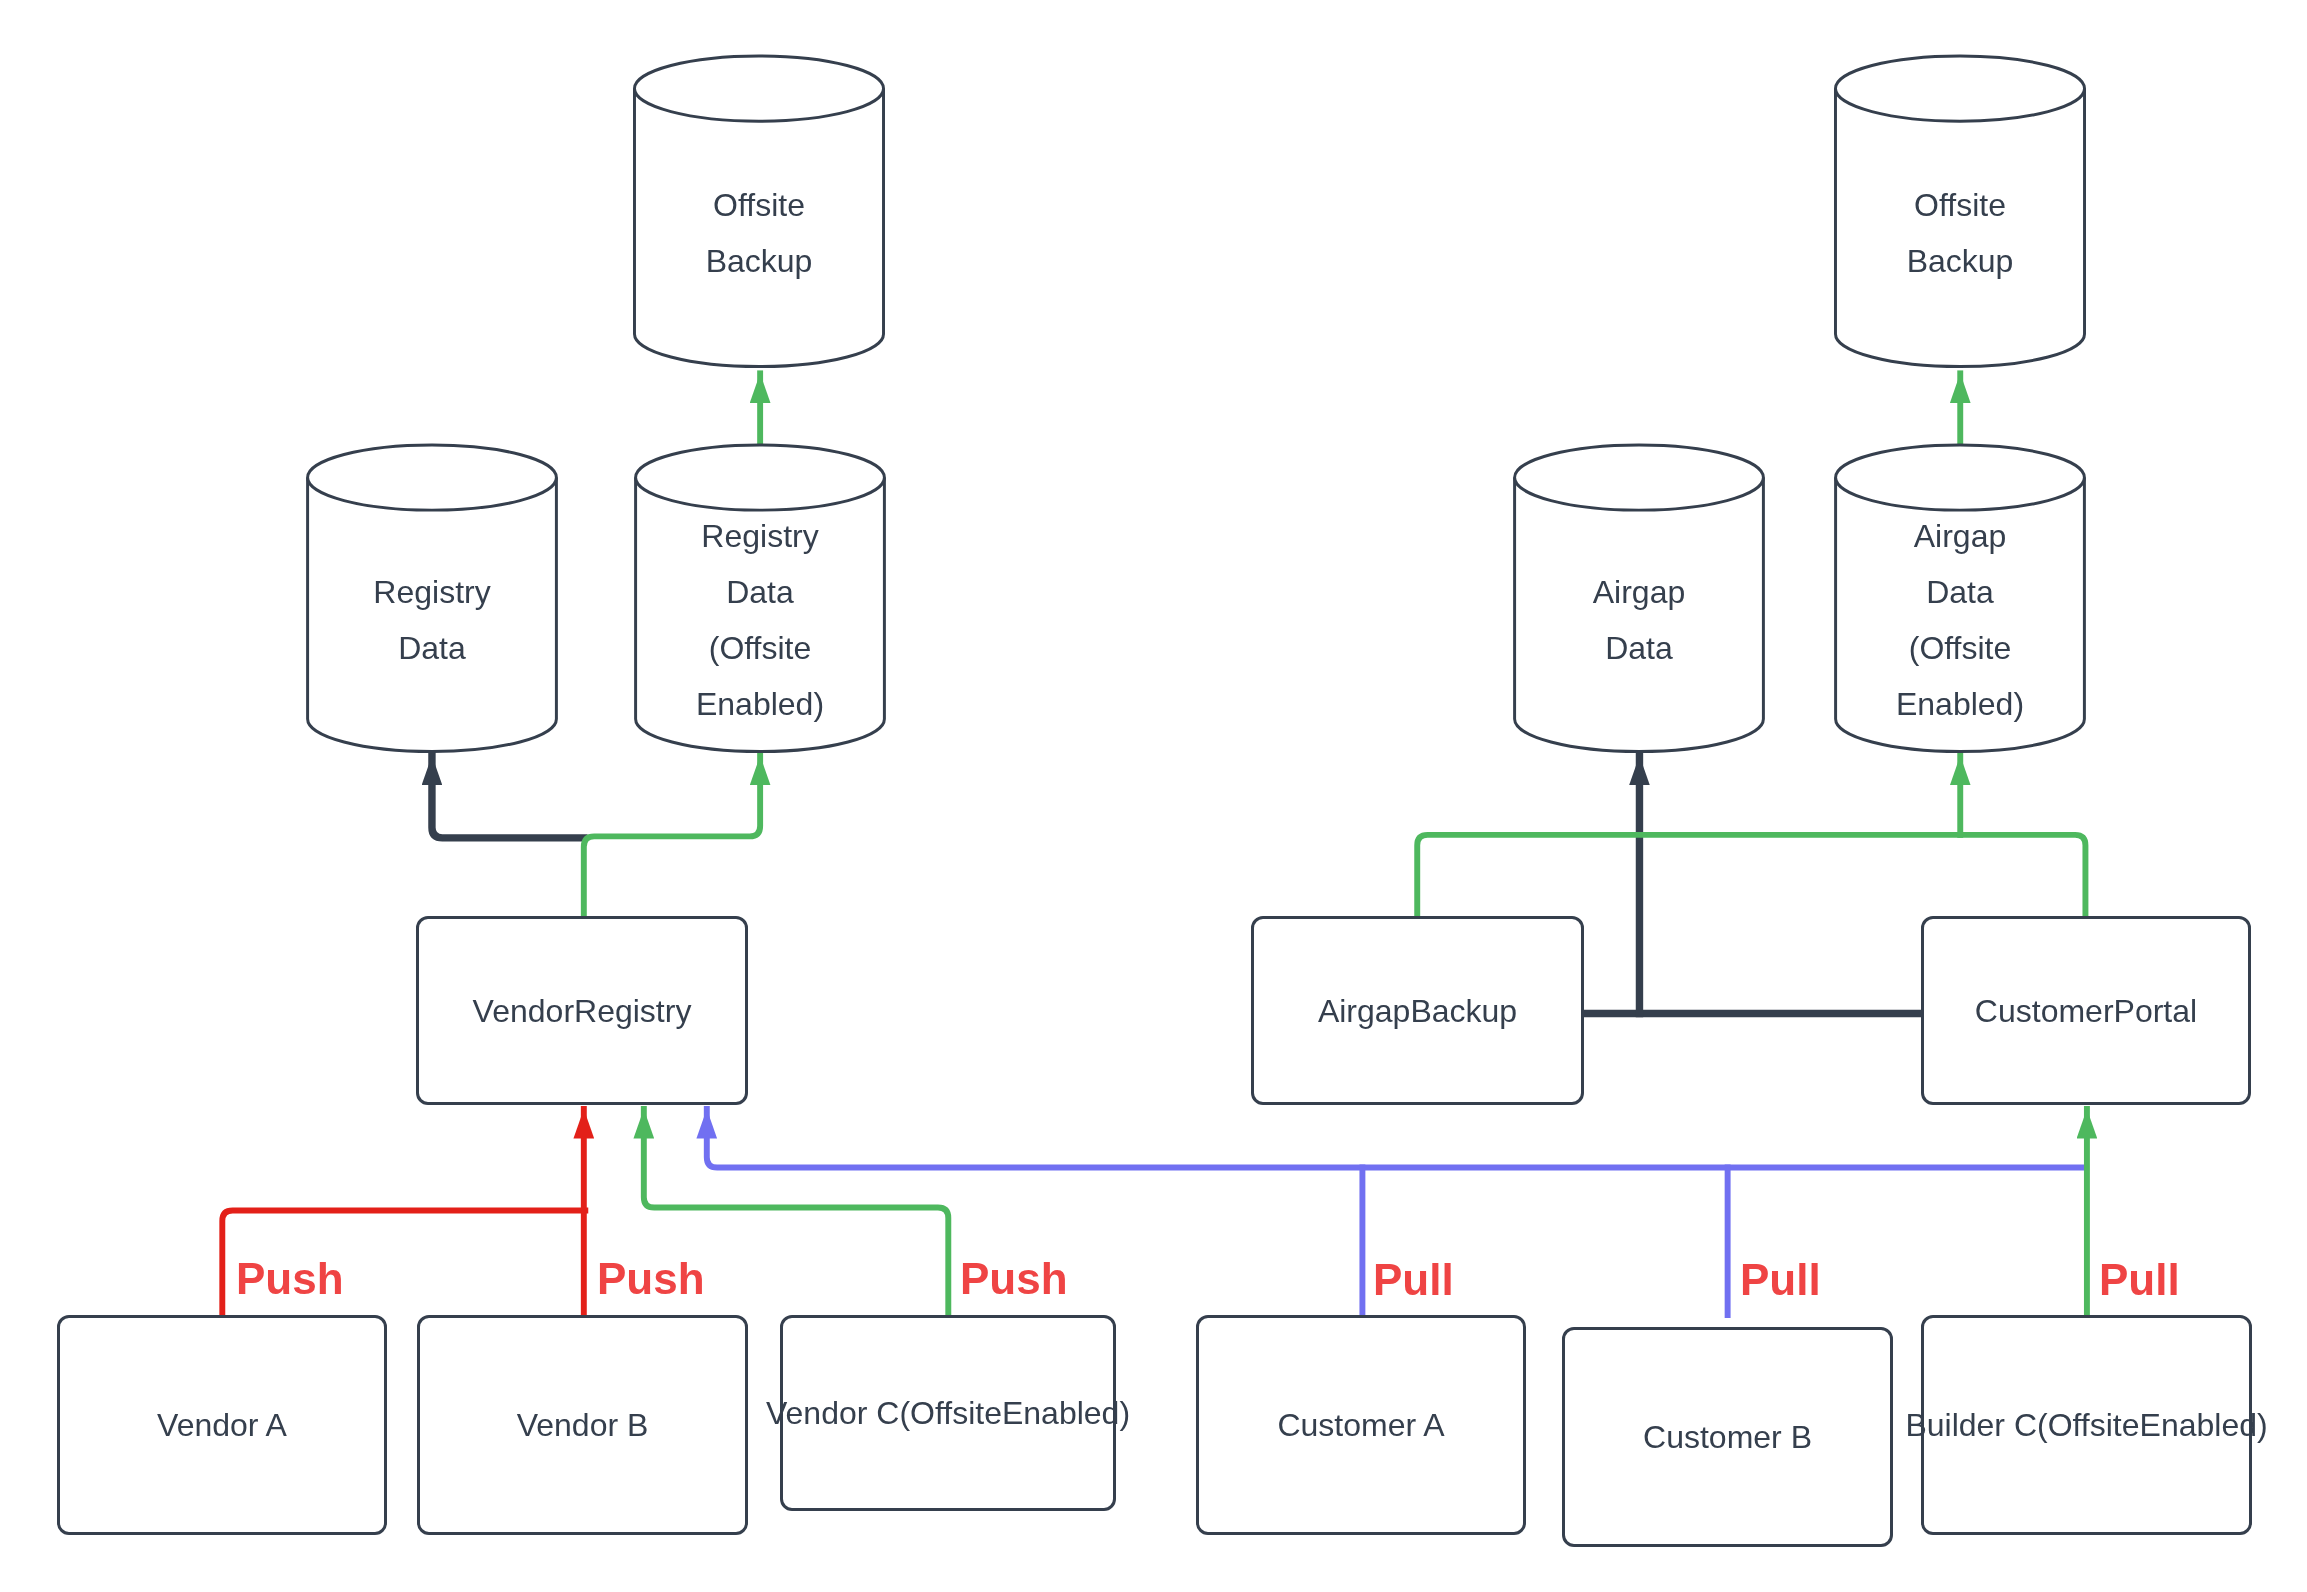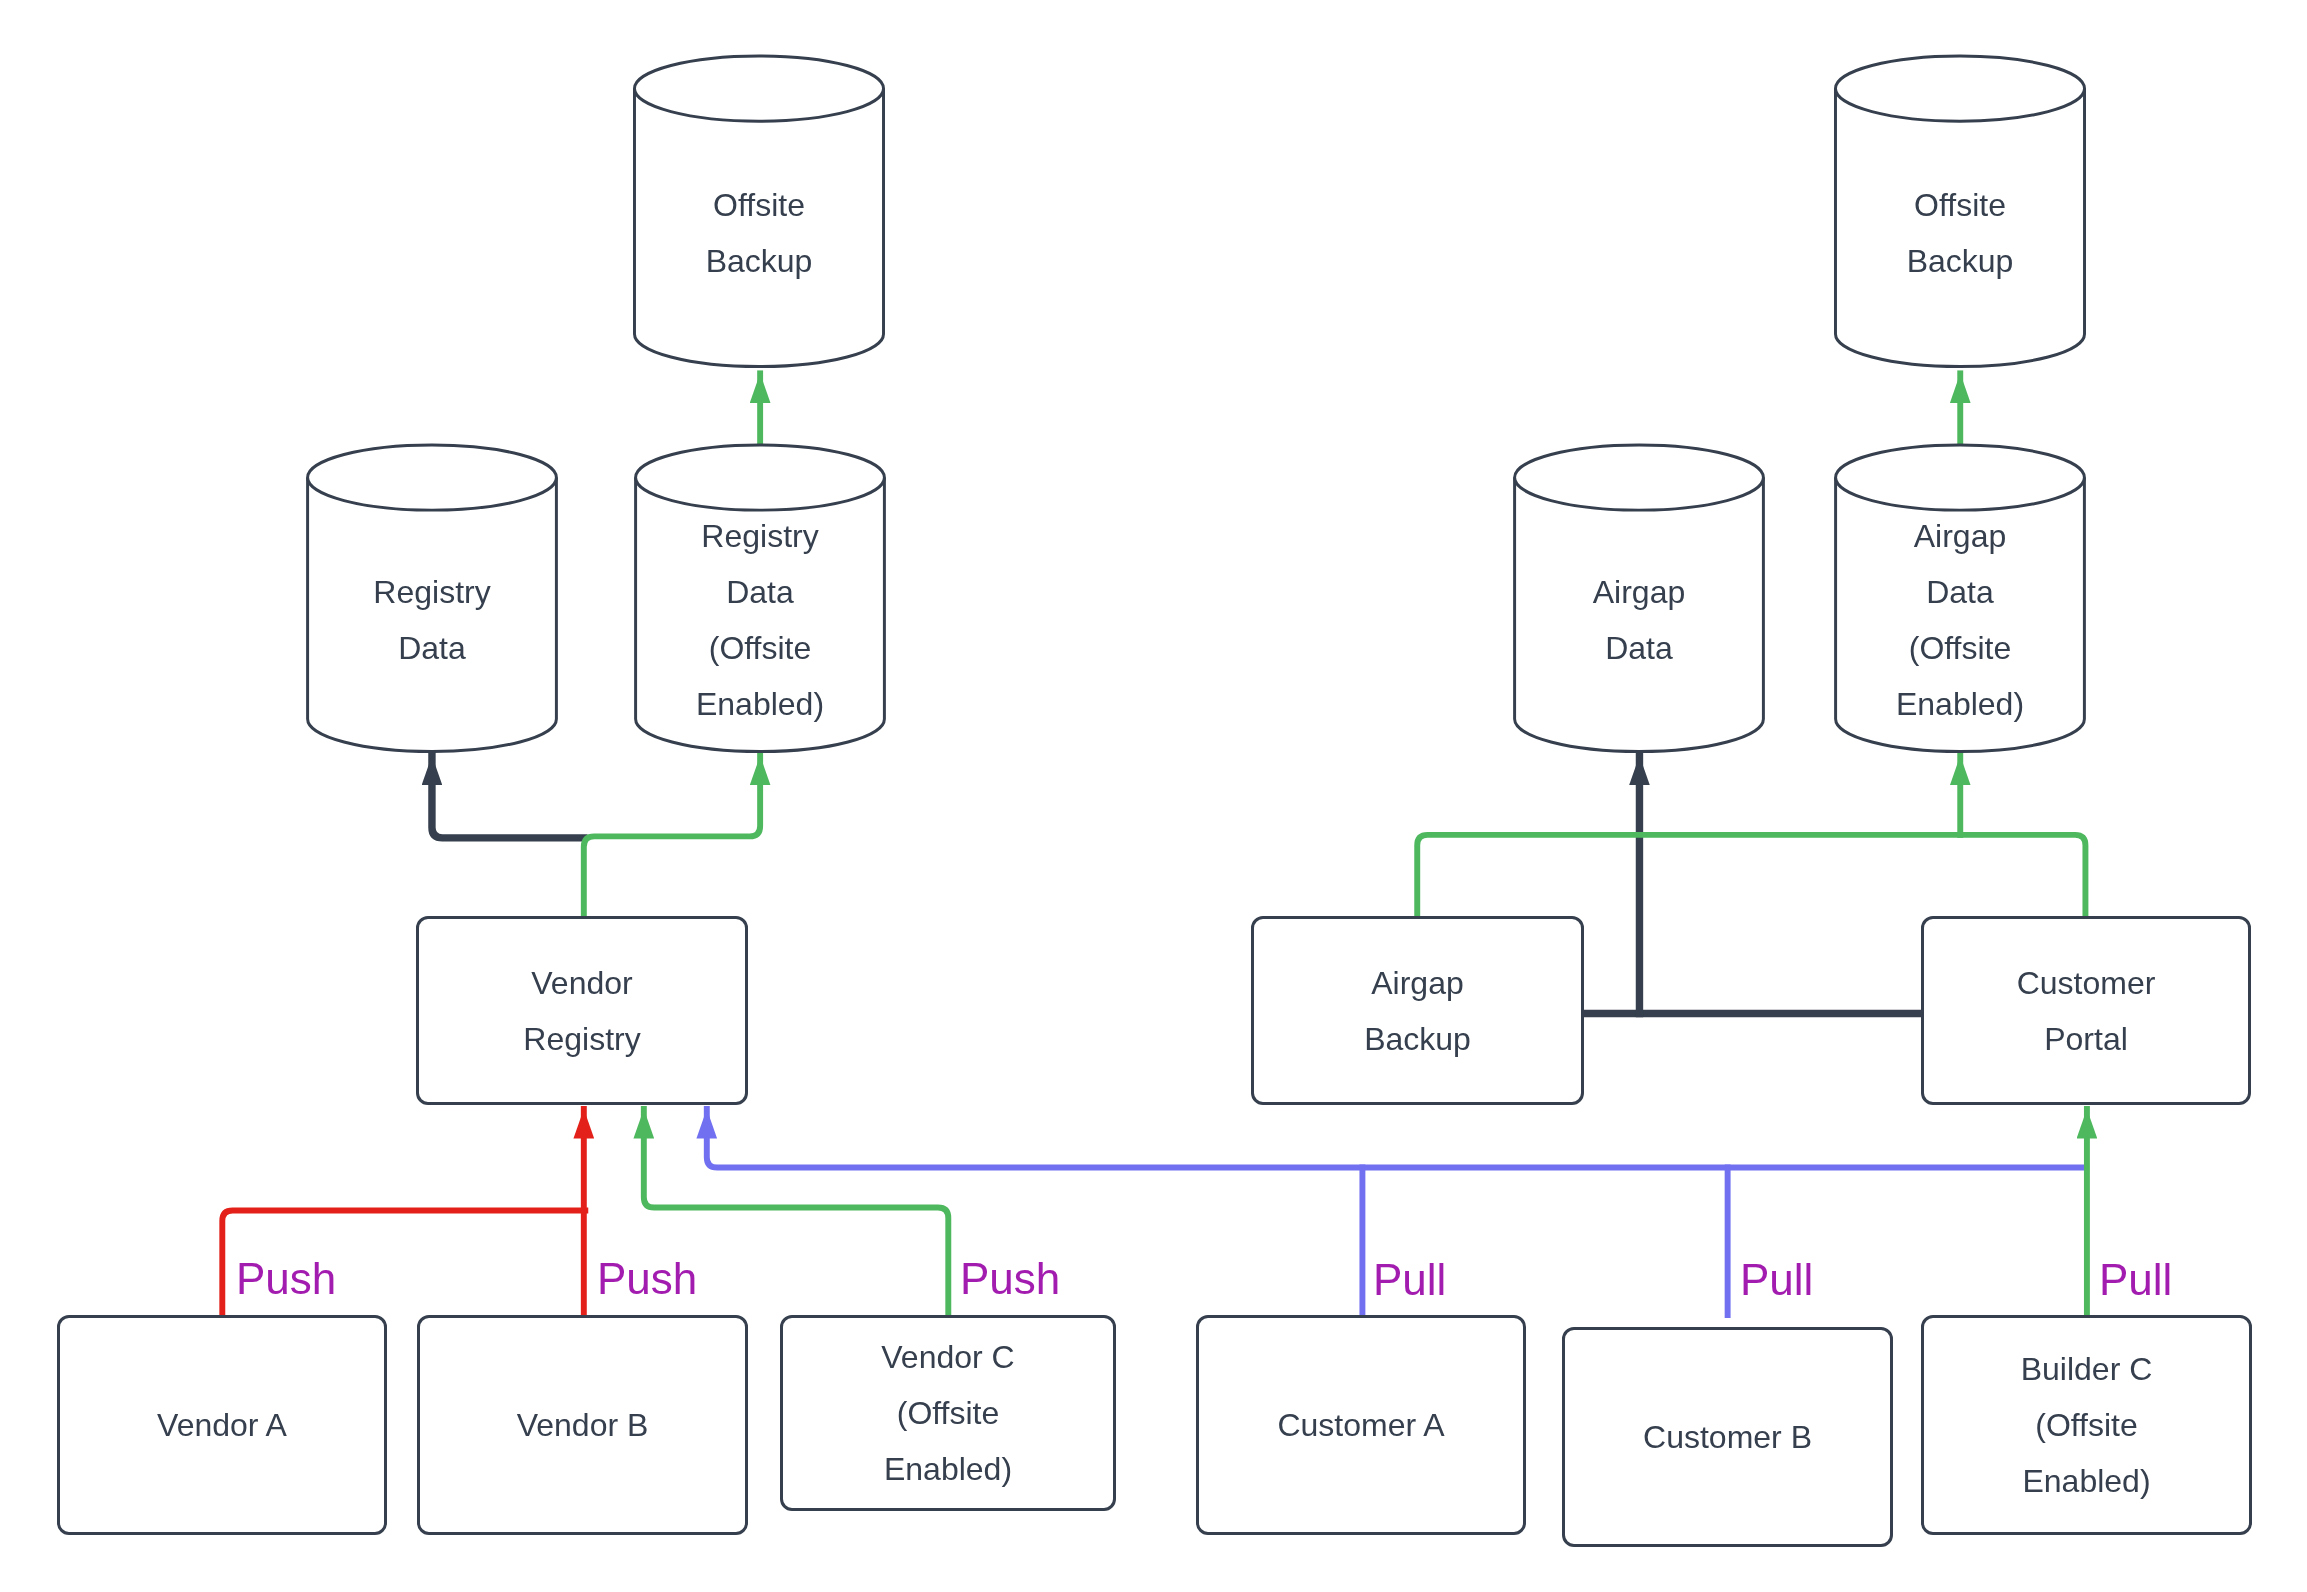--- a/index.html
+++ b/index.html
@@ -14,24 +14,24 @@
     display:flex;align-items:center;justify-content:center;
   }
   .cyl{background:transparent;}
   .cyl svg{position:absolute;left:0;top:0;}
   .cyl-shape{fill:#ffffff;stroke:#353f4d;stroke-width:4;}
   .cyl-label{
     position:absolute;left:0;right:0;top:71px;bottom:7.4px;
     display:flex;flex-direction:column;align-items:center;justify-content:center;
     padding-bottom:19px;
   }
-  .box-label{display:flex;flex-direction:column;align-items:center;justify-content:flex-end;}
+  .box-label{display:flex;flex-direction:row;align-items:center;justify-content:flex-end;}
   .tl{font-size:32px;line-height:56px;text-align:center;white-space:nowrap;}
   .elabel{
-    position:absolute;z-index:3;font-size:44px;line-height:56px;white-space:nowrap;color:#a21caf;
+    position:absolute;z-index:3;font-size:44px;line-height:56px;white-space:nowrap;color:#ef4444;font-weight:bold;
   }
   .e{fill:none;stroke-linecap:square;}
   .e-dark{stroke:#353f4d;stroke-width:10;}
   .e-red{stroke:#e32019;stroke-width:8;}
   .e-green{stroke:#4eb85e;stroke-width:8;}
   .e-blue{stroke:#7170f1;stroke-width:8;}
 </style>
 </head>
 <body>
 

